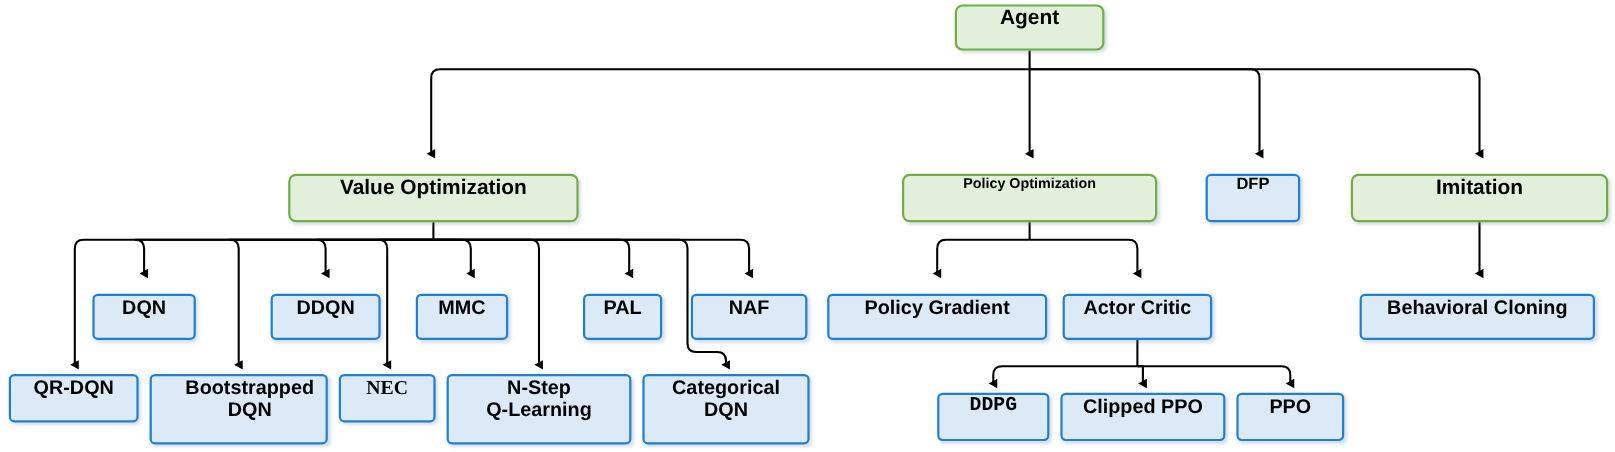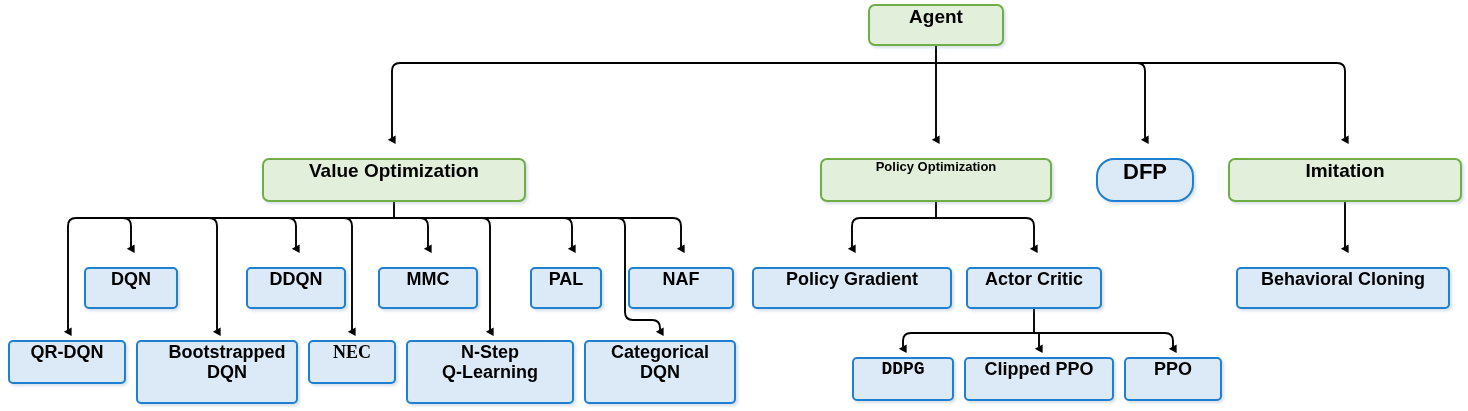--- a/index.html
+++ b/index.html
@@ -111,33 +111,33 @@
   <div id="nodes">
       <div class="node green" style="left: 868px; top: 4px; width: 136px; height: 42px; font-size: 19px;">
         <span class="lbl">Agent</span>
       </div>
       <div class="node green" style="left: 262px; top: 158px; width: 264px; height: 44px; font-size: 19px;">
         <span class="lbl">Value Optimization</span>
       </div>
       <div class="node green" style="left: 820px; top: 158px; width: 232px; height: 44px; font-size: 13px;">
         <span class="lbl">Policy Optimization</span>
       </div>
-      <div class="node blue" style="left: 1096px; top: 158px; width: 98px; height: 44px; font-size: 22px; border-radius: 18px;">
+      <div class="node blue" style="left: 1096px; top: 158px; width: 86px; height: 44px; font-size: 15px;">
         <span class="lbl">DFP</span>
       </div>
       <div class="node green" style="left: 1228px; top: 158px; width: 234px; height: 44px; font-size: 19px;">
         <span class="lbl">Imitation</span>
       </div>
       <div class="node blue" style="left: 84px; top: 267px; width: 94px; height: 42px; font-size: 18px;">
         <span class="lbl">DQN</span>
       </div>
       <div class="node blue" style="left: 246px; top: 267px; width: 100px; height: 42px; font-size: 18px;">
         <span class="lbl">DDQN</span>
       </div>
-      <div class="node blue" style="left: 378px; top: 267px; width: 100px; height: 42px; font-size: 18px;">
+      <div class="node blue" style="left: 378px; top: 267px; width: 84px; height: 42px; font-size: 18px;">
         <span class="lbl">MMC</span>
       </div>
       <div class="node blue" style="left: 530px; top: 267px; width: 72px; height: 42px; font-size: 18px;">
         <span class="lbl">PAL</span>
       </div>
       <div class="node blue" style="left: 628px; top: 267px; width: 106px; height: 42px; font-size: 18px;">
         <span class="lbl">NAF</span>
       </div>
       <div class="node blue" style="left: 752px; top: 267px; width: 200px; height: 42px; font-size: 18px;">
         <span class="lbl">Policy Gradient</span>

